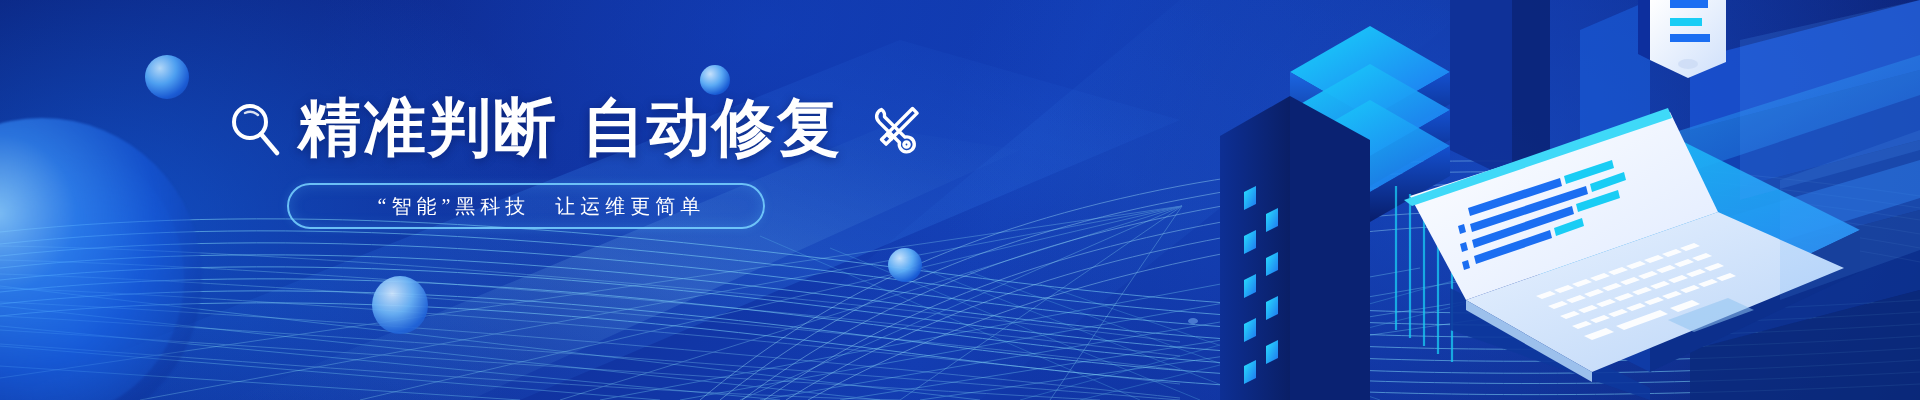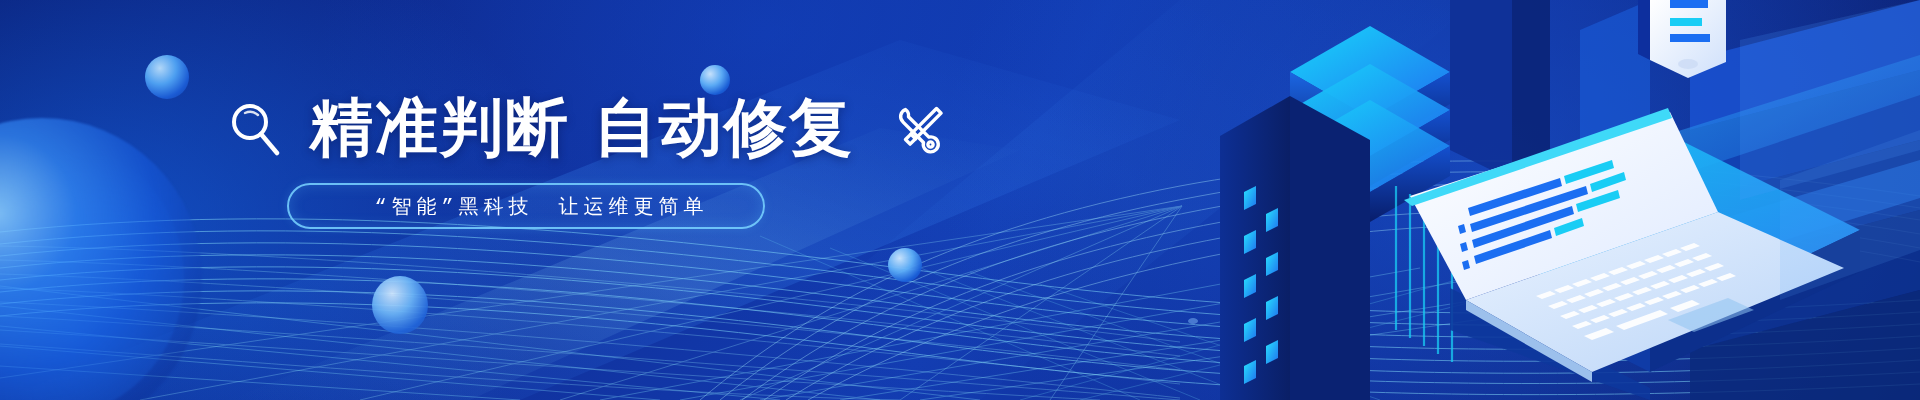--- a/index.html
+++ b/index.html
@@ -37,39 +37,39 @@
     background:radial-gradient(circle at 34% 30%,#bfe4ff 0%,#53a8f7 38%,#1c5ed8 70%,rgba(16,48,150,0) 100%);opacity:.92;}
   .orb-b{left:700px;top:65px;width:30px;height:30px;
     background:radial-gradient(circle at 34% 30%,#cfe9ff 0%,#5fb0f8 40%,#1a5fd8 72%,rgba(16,48,150,0) 100%);opacity:.95;}
   .orb-c{left:888px;top:248px;width:34px;height:34px;
     background:radial-gradient(circle at 34% 30%,#cfe9ff 0%,#5fb0f8 40%,#1a5fd8 72%,rgba(16,48,150,0) 100%);opacity:.95;}
   .orb-d{left:372px;top:276px;width:56px;height:58px;
     background:radial-gradient(circle at 36% 30%,#d6ecff 0%,#6fb8f8 38%,#2165da 72%,rgba(16,48,150,0) 100%);opacity:.9;}
   .orb-e{left:1188px;top:318px;width:10px;height:6px;background:rgba(140,200,255,.45);}
 
   
-  .headline-wrap{position:absolute;left:228px;top:96px;display:flex;align-items:center;gap:30px;}
+  .headline-wrap{position:absolute;left:228px;top:96px;display:flex;align-items:center;gap:18px;}
   .mag-icon{width:52px;height:56px;flex:none;}
   .headline{
     color:#ffffff;font-size:63px;line-height:1;font-weight:700;letter-spacing:2px;
     white-space:nowrap;text-shadow:0 2px 10px rgba(4,16,70,.45);
     font-family:"DejaVu Sans","Liberation Sans",sans-serif;
   }
   .tools-icon{width:56px;height:56px;flex:none;margin-left:8px;}
 
   
   .pill{
     position:absolute;left:287px;top:183px;
     width:478px;height:46px;border:2px solid rgba(120,210,255,0.88);
     border-radius:26px;display:flex;align-items:center;justify-content:center;
     box-shadow:0 0 14px rgba(90,190,255,0.22) inset,0 0 10px rgba(90,190,255,0.18);
   }
   .pill-text{
     color:#ffffff;font-size:20px;letter-spacing:5px;white-space:nowrap;
-    font-family:Liberation Mono, monospace;
+    font-family:Liberation Serif, serif;
     margin-left:31px;
   }
 
   
   .illus{position:absolute;right:0;top:0;width:700px;height:400px;}
   .illus svg{width:100%;height:100%;display:block;}
 </style>
 </head>
 <body>
 

